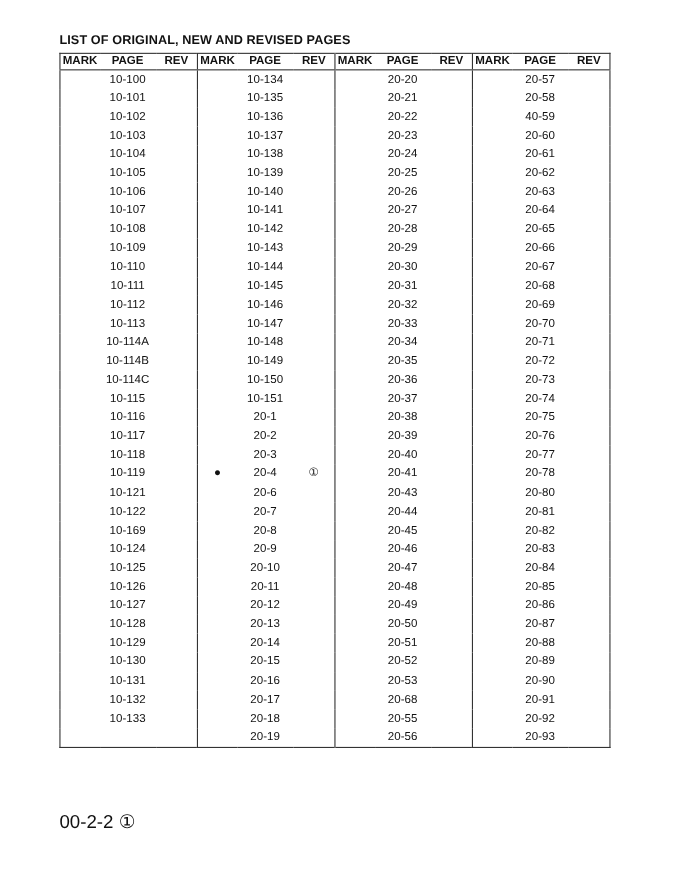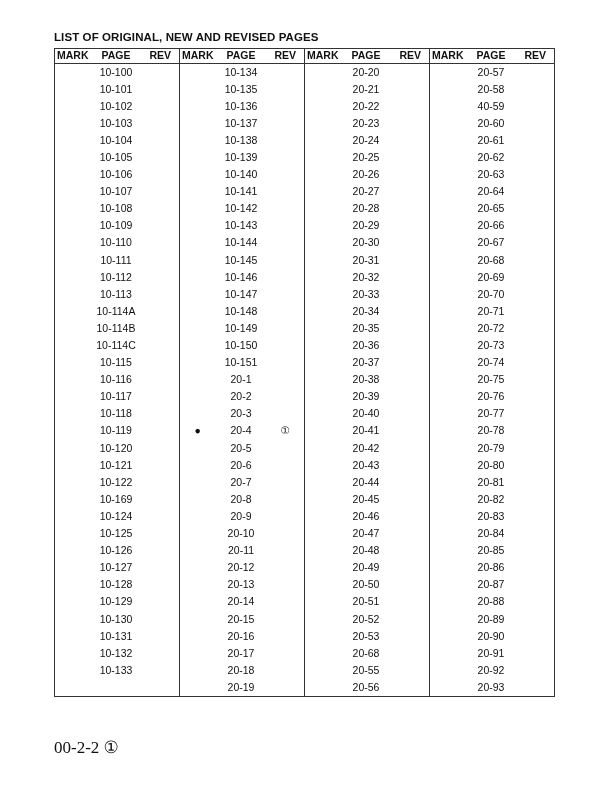--- a/index.html
+++ b/index.html
@@ -6,21 +6,21 @@
   body { width: 614px; height: 791px; position: relative; overflow: hidden; font-family: "Liberation Sans", sans-serif; color: #111; }
   .title { position: absolute; left: 54px; width: 500px; top: 31px; text-align: left; font-weight: bold; font-size: 11.5px; letter-spacing: 0.1px; }
   table.lop { position: absolute; left: 54px; top: 48px; width: 500px; border-collapse: collapse; border: 1.5px solid #333; table-layout: fixed; }
   table.lop th, table.lop td { font-size: 10.5px; padding: 0; height: 17.1px; line-height: 17.1px; text-align: center; font-weight: normal; white-space: nowrap; }
   table.lop thead th { height: 13.5px; line-height: 13px; border-bottom: 1.5px solid #333; font-weight: bold; }
   .gstart { border-left: 1.5px solid #333; }
   .c-mark { width: 36px; }
   .c-page { width: 51px; }
   .c-rev  { width: 38px; }
   .dot { font-size: 13px; line-height: 17px; }
-  .footer { position: absolute; left: 54px; top: 737px; font-size: 17px; font-family: Liberation Serif, serif; }
+  .footer { position: absolute; left: 54px; top: 737px; font-size: 17px; }
 </style>
 </head>
 <body>
 
 <div class="title">LIST OF ORIGINAL, NEW AND REVISED PAGES</div>
 
 <table class="lop">
   <colgroup>
     <col class="c-mark">
       <col class="c-page">
@@ -355,34 +355,20 @@
         <td>①</td>
         <td class="gstart dot"></td>
         <td>20-41</td>
         <td></td>
         <td class="gstart dot"></td>
         <td>20-78</td>
         <td></td>
       </tr>
       <tr>
         <td class="dot"></td>
-        <td>10-120</td>
-        <td></td>
-        <td class="gstart dot"></td>
-        <td>20-5</td>
-        <td></td>
-        <td class="gstart dot"></td>
-        <td>20-42</td>
-        <td></td>
-        <td class="gstart dot"></td>
-        <td>20-79</td>
-        <td></td>
-      </tr>
-      <tr>
-        <td class="dot"></td>
         <td>10-121</td>
         <td></td>
         <td class="gstart dot"></td>
         <td>20-6</td>
         <td></td>
         <td class="gstart dot"></td>
         <td>20-43</td>
         <td></td>
         <td class="gstart dot"></td>
         <td>20-80</td>

